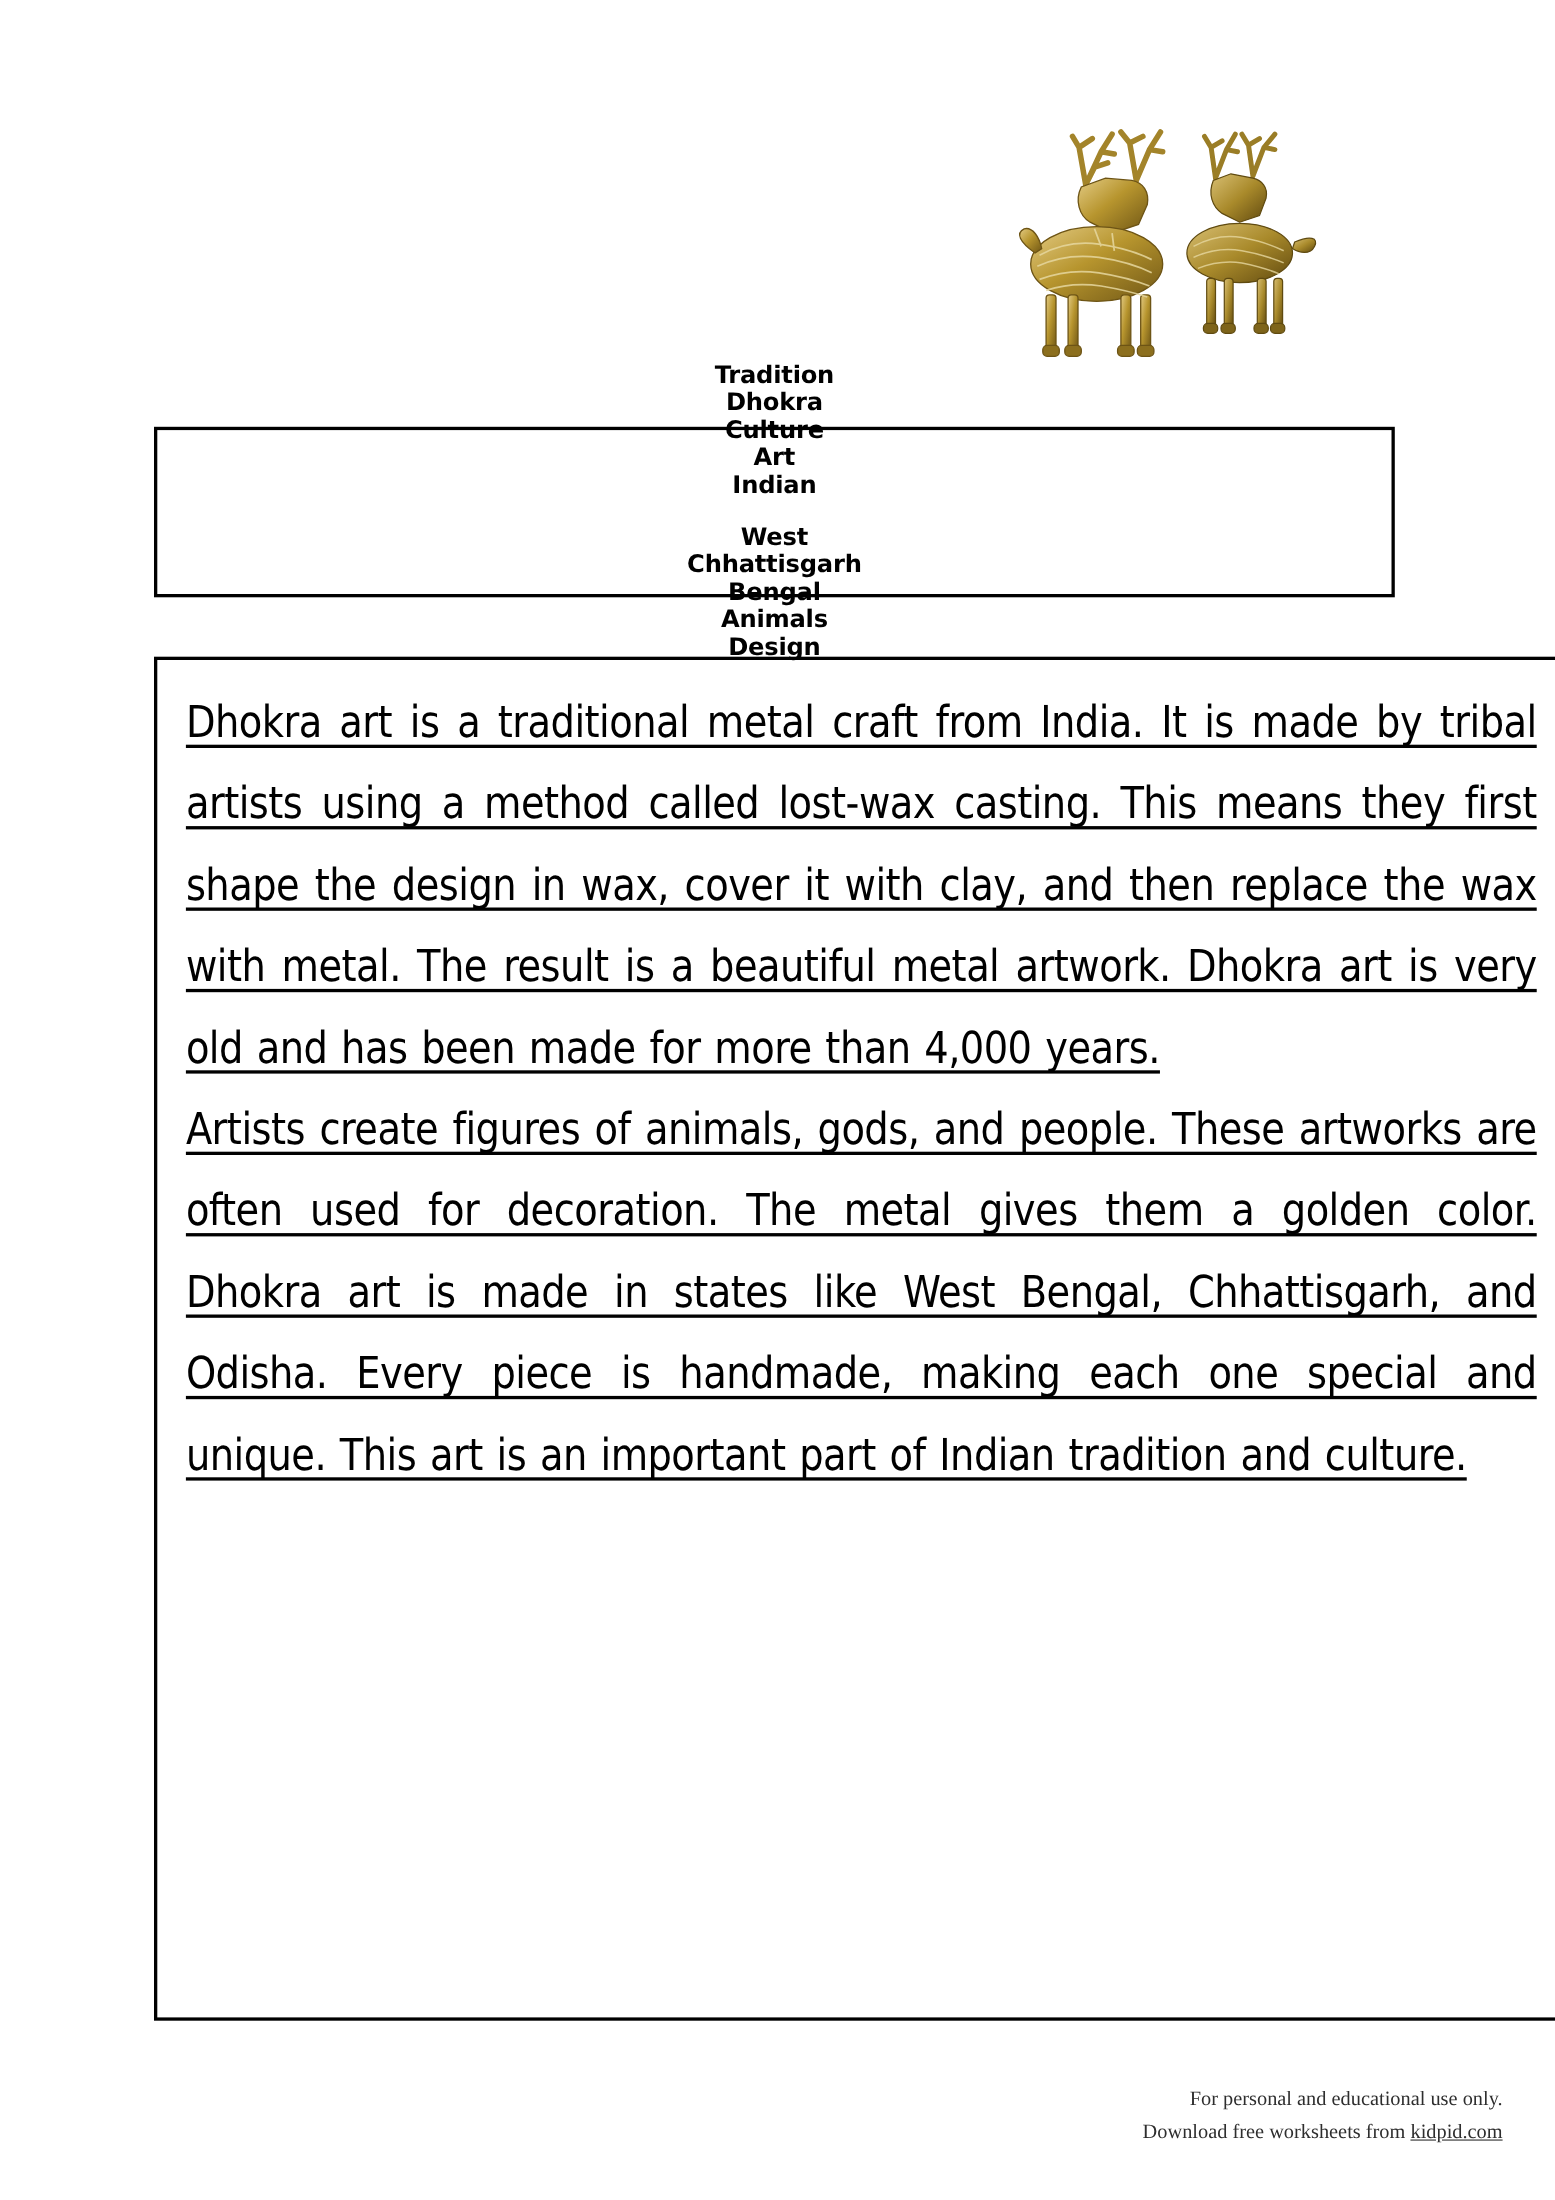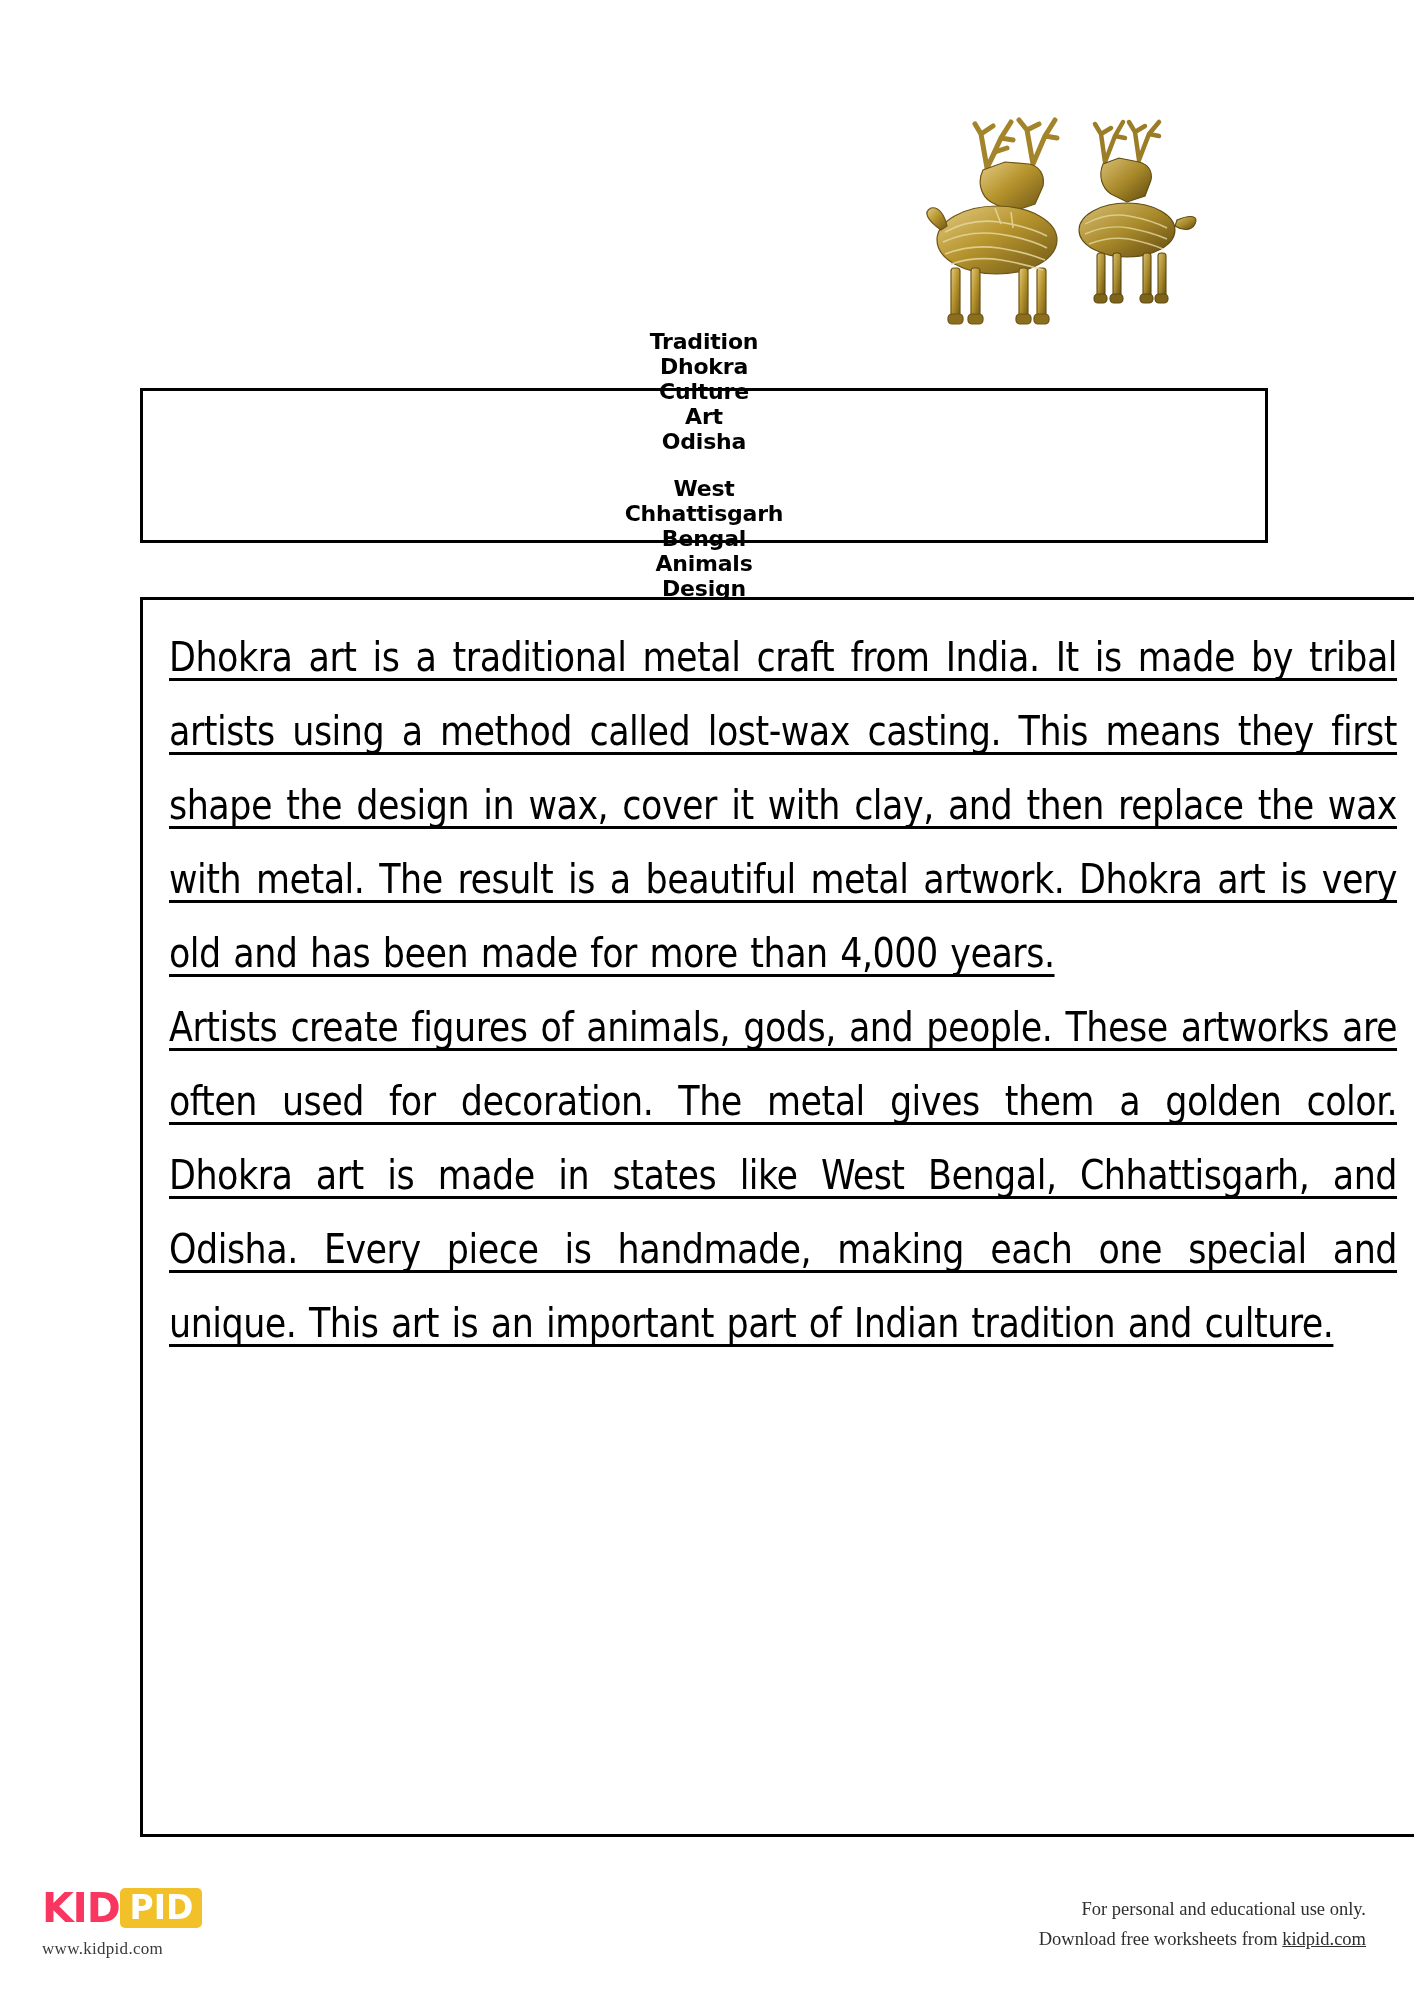--- a/index.html
+++ b/index.html
@@ -254,45 +254,38 @@
       </g>
     </svg>
   </div>
 
   <div class="wordbank">
     <div class="wb-row">
       <div class="wb-cell c0">Tradition</div>
       <div class="wb-cell c1">Dhokra</div>
       <div class="wb-cell c2">Culture</div>
       <div class="wb-cell c3">Art</div>
-      <div class="wb-cell c4">Odisha</div>
+      <div class="wb-cell c4">Indian</div>
     </div>
     <div class="wb-row">
       <div class="wb-cell c0">West</div>
       <div class="wb-cell c1">Chhattisgarh</div>
       <div class="wb-cell c2">Bengal</div>
       <div class="wb-cell c3">Animals</div>
       <div class="wb-cell c4">Design</div>
     </div>
   </div>
 
   <div class="answerbox">
     <div class="answer-para">
       <p>Dhokra art is a traditional metal craft from India. It is made by tribal artists using a method called lost-wax casting. This means they first shape the design in wax, cover it with clay, and then replace the wax with metal. The result is a beautiful metal artwork. Dhokra art is very old and has been made for more than 4,000 years.</p>
       <p>Artists create figures of animals, gods, and people. These artworks are often used for decoration. The metal gives them a golden color. Dhokra art is made in states like West Bengal, Chhattisgarh, and Odisha. Every piece is handmade, making each one special and unique. This art is an important part of Indian tradition and culture.</p>
     </div>
   </div>
 
-  <div class="footer-left">
-    <div class="logo">
-      <span class="logo-kid">KID</span>
-      <span class="logo-pid">PID</span>
-    </div>
-    <div class="logo-url">www.kidpid.com</div>
-  </div>
 
   <div class="footer-right">
     <div>For personal and educational use only.</div>
     <div>
       <span>Download free worksheets from </span><span class="link">kidpid.com</span>
     </div>
   </div>
 
 </div>
 

